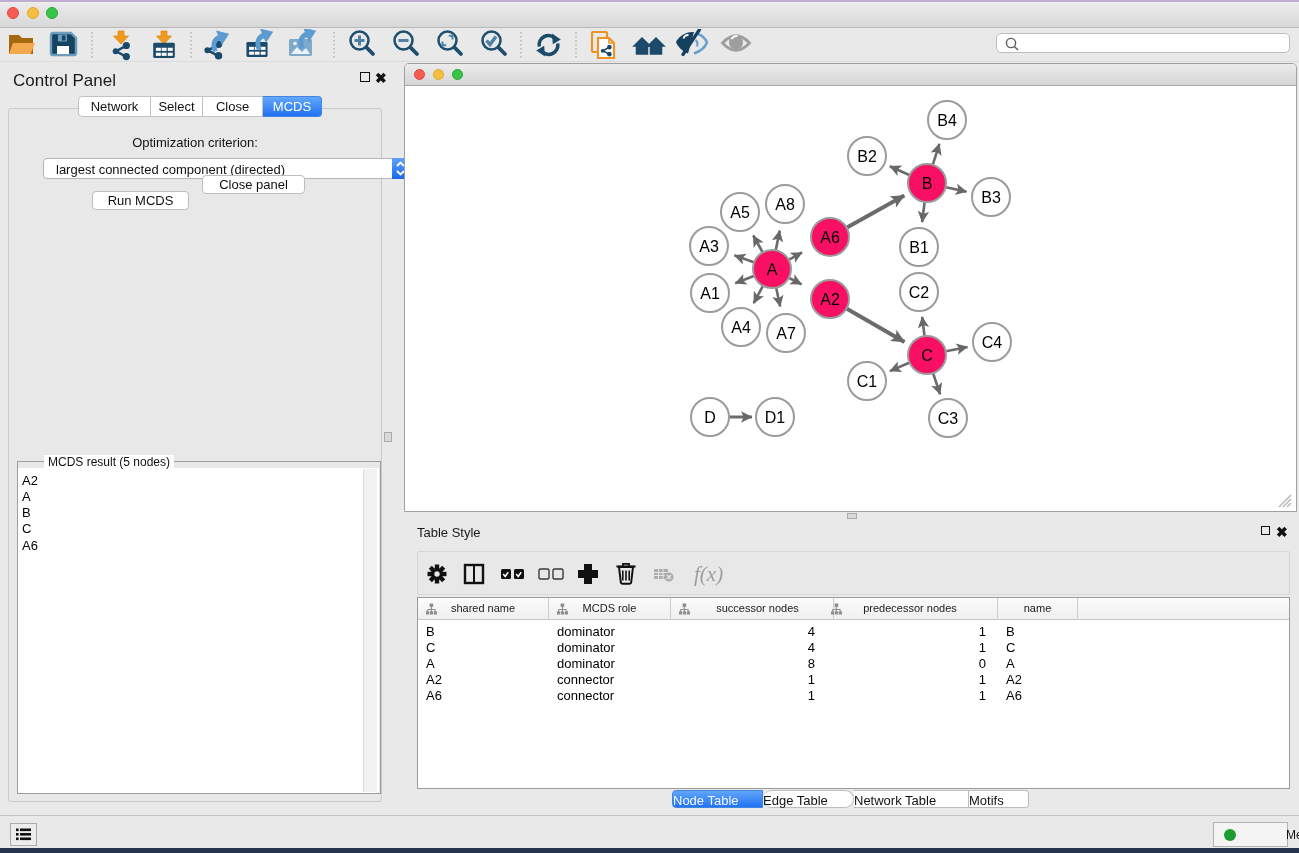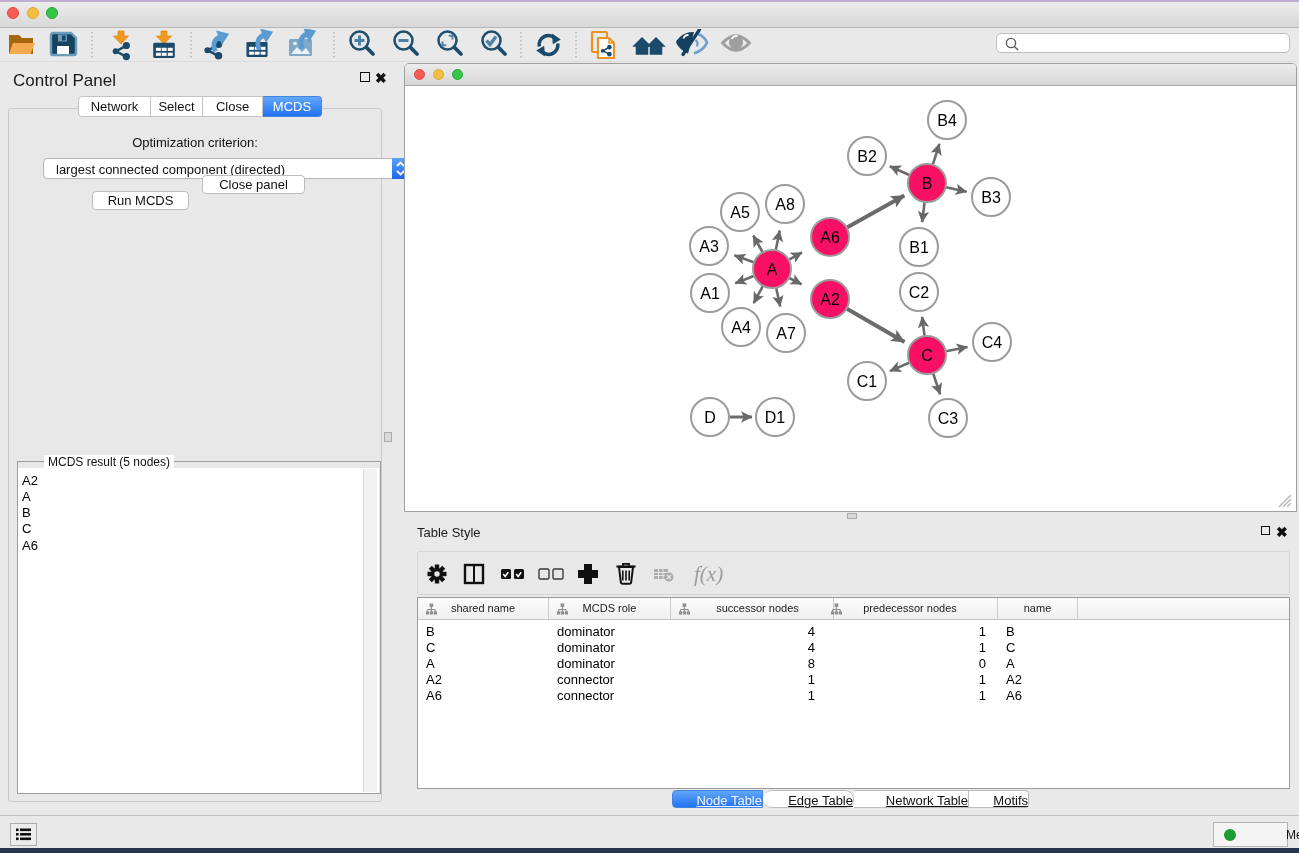--- a/index.html
+++ b/index.html
@@ -67,21 +67,21 @@
   border:1px solid #d6d6d6; border-radius:2px; }
 #tp-table { left:417px; top:597px; width:873px; height:192px; background:#fff; border:1px solid #9b9b9b; }
 #tp-header { left:0; top:0; width:871px; height:22px; background:linear-gradient(#fcfcfc,#efefef);
   border-bottom:1px solid #c6c6c6; }
 .hcell { position:absolute; top:0; height:22px; border-right:1px solid #cccccc; }
 .hlabel { position:absolute; top:4px; width:100%; text-align:center; font-size:11px; color:#1a1a1a; }
 .trow { position:absolute; font-size:13px; color:#000; }
 
 #tp-tabs { left:672px; top:790px; height:21px; }
 .btab { position:absolute; top:0; height:18px; background:#fff; border:1px solid #bdbdbd;
-  font-size:13px; color:#111; text-align:right; line-height:20px;text-decoration:underline; }
+  font-size:13px; color:#111; text-align:left; line-height:20px; }
 .btab.sel { background:linear-gradient(#60a6fa,#2273f4); color:#f4f8ff; border-color:#4285e0; }
 </style>
 </head>
 <body>
 <div class="abs" id="topstrip"></div>
 <div class="abs" id="titlebar">
   <div class="tl" style="left:7px;background:#f75c54;border:1px solid #dd4b44;"></div>
   <div class="tl" style="left:26.5px;background:#f6be40;border:1px solid #dbaa2e;"></div>
   <div class="tl" style="left:46px;background:#35c649;border:1px solid #28a534;"></div>
 </div>

